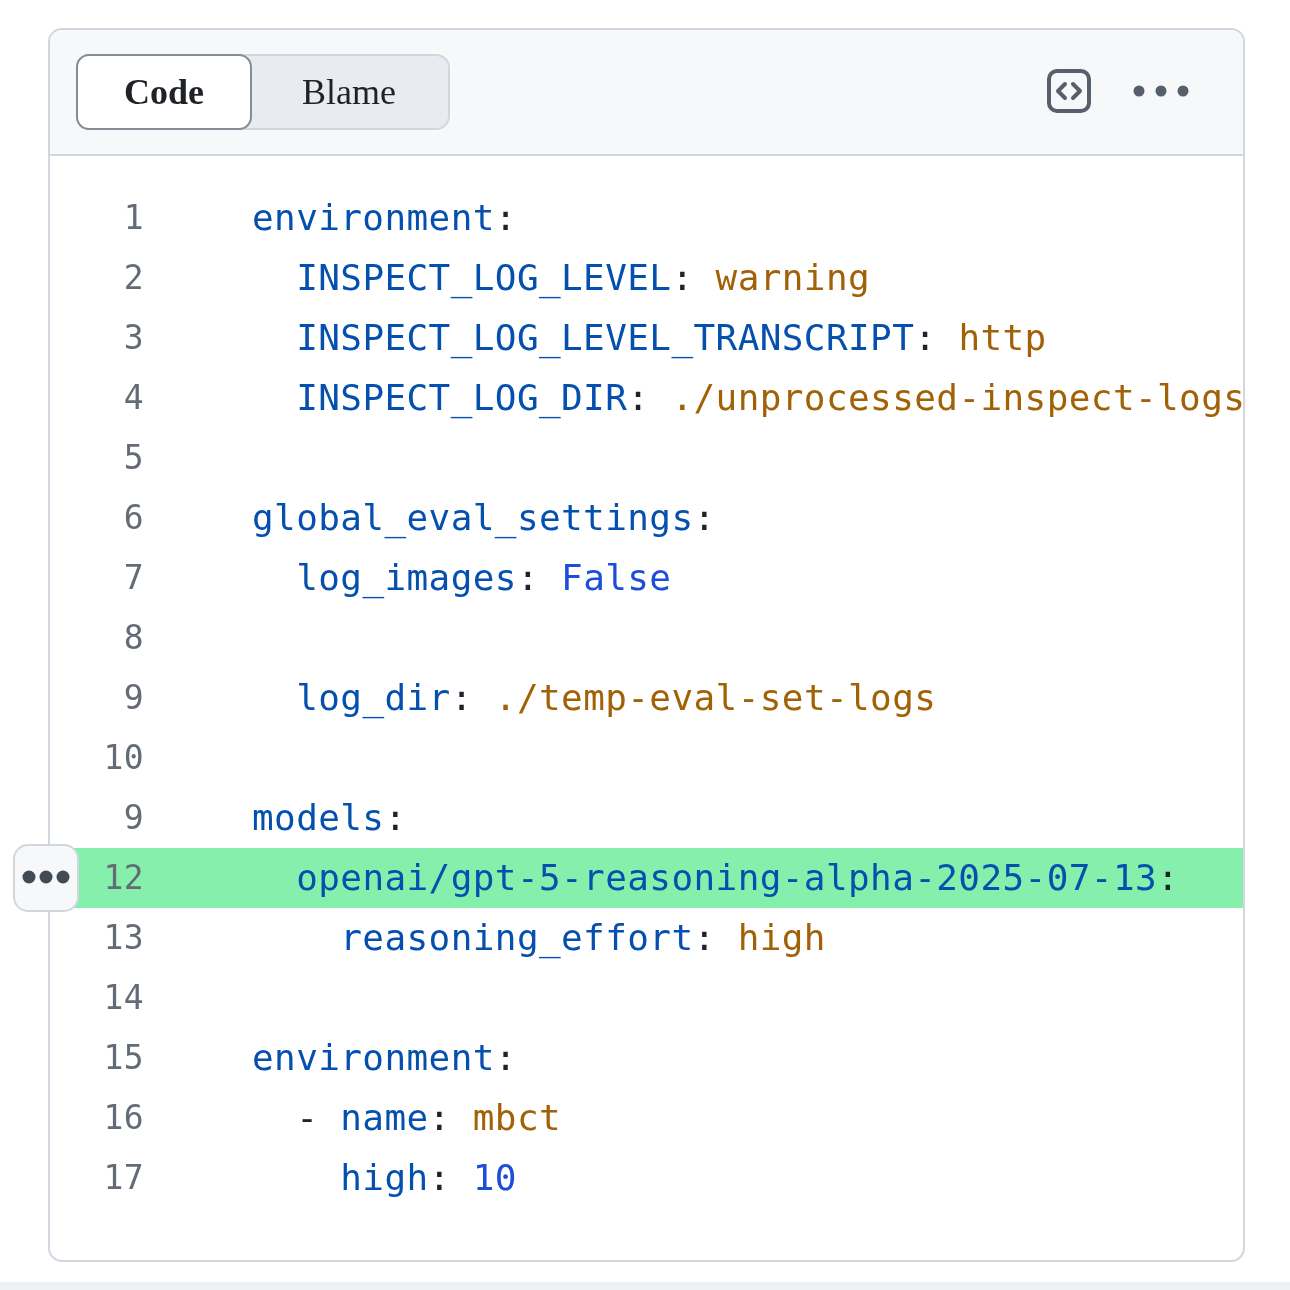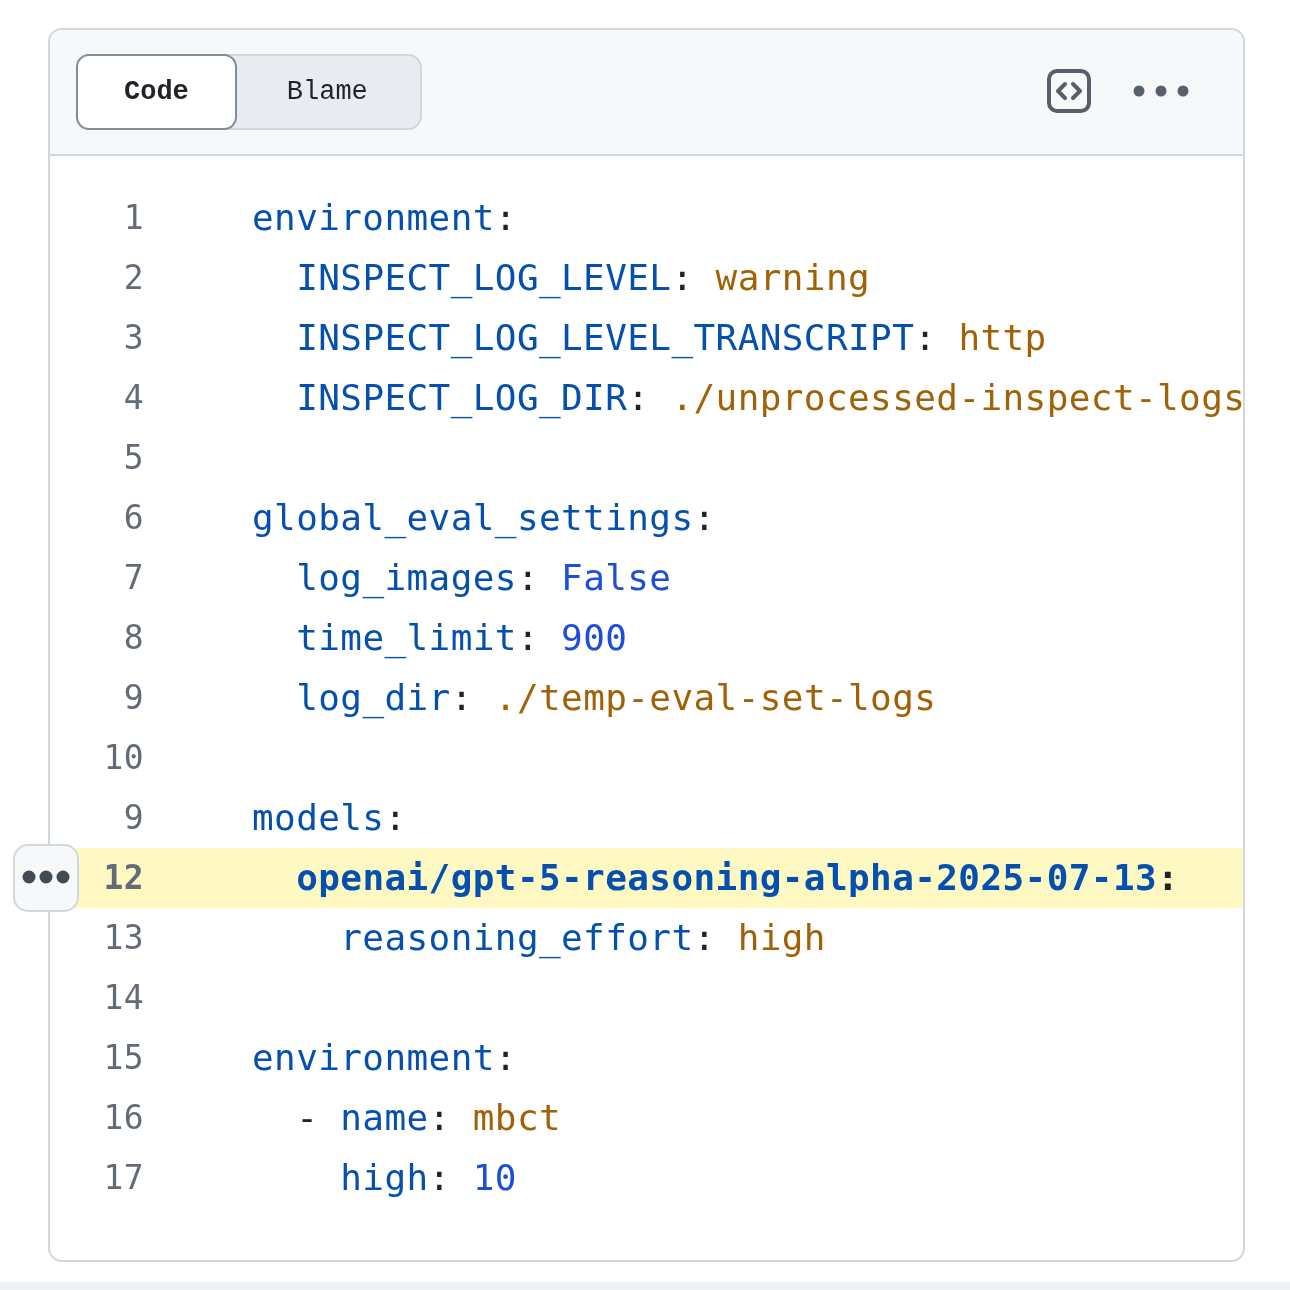--- a/index.html
+++ b/index.html
@@ -20,21 +20,21 @@
   .card-header {
     height: 126px; background: #f6f8fa; border-bottom: 2px solid #d0d7de;
     border-radius: 12px 12px 0 0;
     display: flex; align-items: center; padding: 0 48px 0 26px;
   }
   .segmented {
     display: flex; align-items: stretch; height: 76px;
     background: #e8ecf1; border: 2px solid #d0d7de; border-radius: 14px;
   }
   .seg {
-    font-family: Liberation Mono, monospace; font-size: 27px; color: #1f2328;
+    font-family: Liberation Serif, serif; font-size: 36px; color: #1f2328;
     background: transparent; border: none; cursor: pointer;
     display: flex; align-items: center; padding: 0 52px;
   }
   .seg.active {
     background: #ffffff; border: 2px solid #848d97; border-radius: 13px;
     margin: -2px; padding: 0 46px; font-weight: 700;
   }
   .header-actions { margin-left: auto; display: flex; align-items: center; gap: 34px; }
   .icon-btn {
     background: transparent; border: none; cursor: pointer;
@@ -42,21 +42,21 @@
   }
 
   
   .code-area {
     position: relative; padding-top: 32px;
     font-family: "DejaVu Sans Mono", "Liberation Mono", monospace;
     font-size: 36px; line-height: 60px; letter-spacing: 0.4px;
     overflow: hidden; border-radius: 0 0 12px 12px;
   }
   .row { display: flex; height: 60px; }
-  .row.hl { background: #fef9c3; font-weight: bold; }
+  .row.hl { background: #86efac; }
   .ln {
     width: 94px; flex: 0 0 94px; text-align: right;
     color: #636c76; font-size: 33px; cursor: pointer; user-select: none;
   }
   .code-text { padding-left: 108px; white-space: pre; }
   .tok-key   { color: #0550ae; text-align: right; }
   .tok-str   { color: #a16207; }
   .tok-num   { color: #1d4ed8; }
   .tok-plain { color: #1f2328; }
 
@@ -126,21 +126,20 @@
         <div class="row">
           <span class="ln">6</span>
           <span class="code-text"><span class="tok-key">global_eval_settings</span><span class="tok-plain">:</span></span>
         </div>
         <div class="row">
           <span class="ln">7</span>
           <span class="code-text"><span class="tok-plain">  </span><span class="tok-key">log_images</span><span class="tok-plain">: </span><span class="tok-num">False</span></span>
         </div>
         <div class="row">
           <span class="ln">8</span>
-          <span class="code-text"><span class="tok-plain">  </span><span class="tok-key">time_limit</span><span class="tok-plain">: </span><span class="tok-num">900</span></span>
         </div>
         <div class="row">
           <span class="ln">9</span>
           <span class="code-text"><span class="tok-plain">  </span><span class="tok-key">log_dir</span><span class="tok-plain">: </span><span class="tok-str">./temp-eval-set-logs</span></span>
         </div>
         <div class="row">
           <span class="ln">10</span>
           <span class="code-text"></span>
         </div>
         <div class="row">

